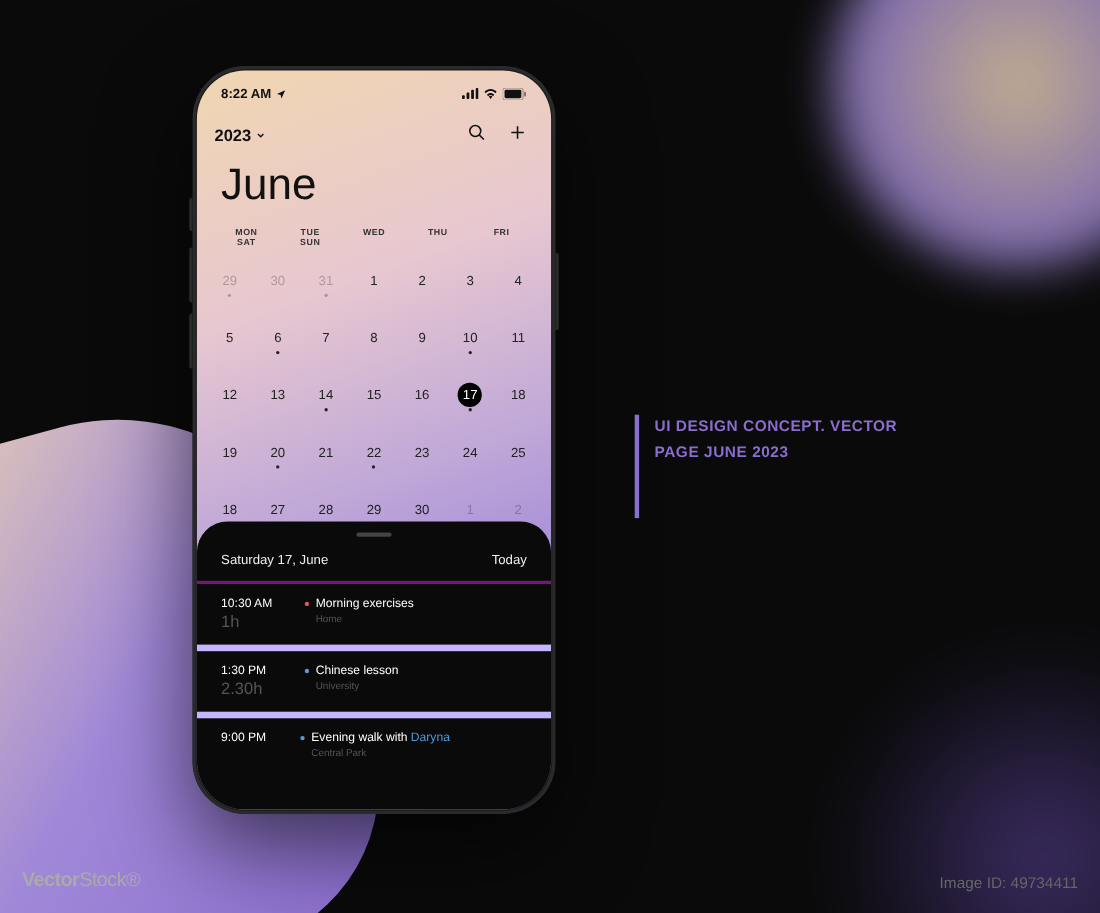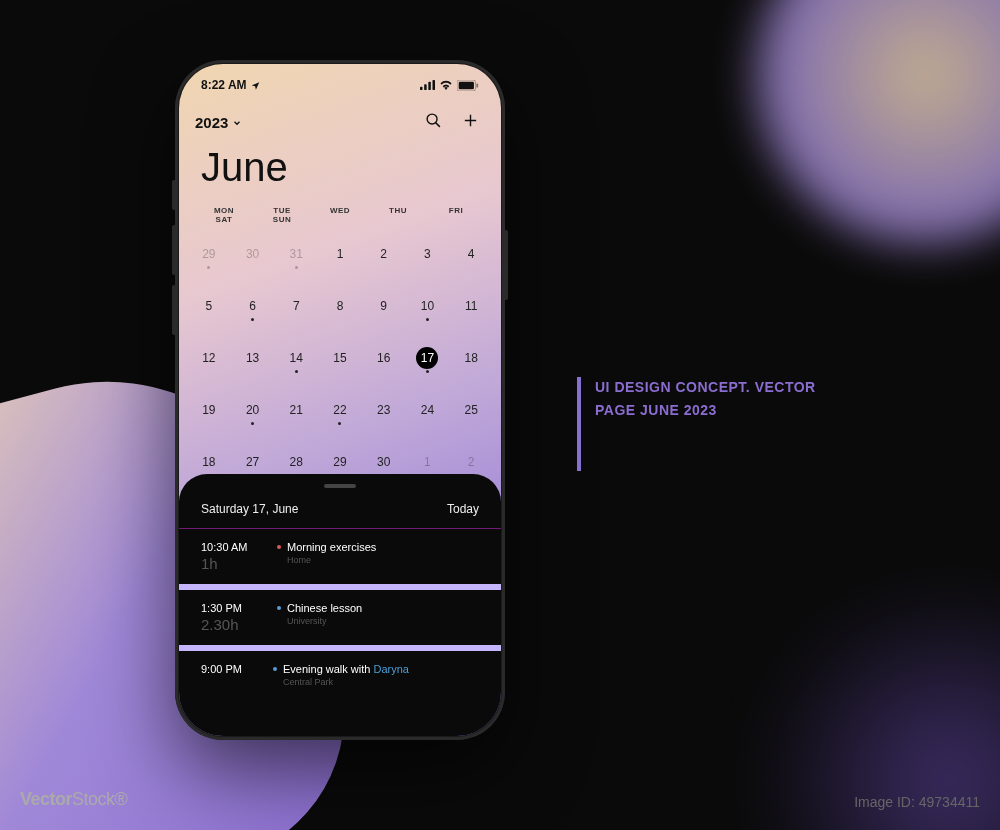--- a/index.html
+++ b/index.html
@@ -39,21 +39,21 @@
 .days { display: grid; grid-template-columns: repeat(7, 1fr); gap: 16px; }
 .day { height: 36px; display: flex; flex-direction: column; align-items: center; justify-content: center; font-size: 12px; font-weight: 500; color: #222; cursor: pointer; position: relative; }
 .day.muted { color: rgba(0,0,0,0.25); }
 .day.selected .day-num { background: #000; color: #fff; width: 22px; height: 22px; border-radius: 50%; display: flex; align-items: center; justify-content: center; }
 .day .dot { width: 3px; height: 3px; border-radius: 50%; background: #222; position: absolute; bottom: 3px; }
 .day.muted .dot { background: rgba(0,0,0,0.25); }
 
 
 .agenda { position: absolute; bottom: 0; left: 0; right: 0; height: 262px; background: #0a0a0a; border-radius: 28px 28px 0 0; padding: 10px 0 0 0; color: #fff; }
 .handle { width: 32px; height: 4px; background: #444; border-radius: 2px; margin: 0 auto 14px auto; }
-.agenda-header { display: flex; justify-content: space-between; padding: 0 22px 12px 22px; font-size: 12px; border-bottom: 1px solid #701a75; }
+.agenda-header { display: flex; justify-content: space-between; padding: 0 22px 12px 22px; font-size: 12px; border-bottom: 3px solid #701a75; }
 .agenda-date { color: #eee; }
 .today-btn { color: #eee; cursor: pointer; }
 .event { display: flex; padding: 12px 22px; border-bottom: 6px solid #c4b5fd; gap: 16px; }
 .event:last-child { border-bottom: none; gap: 12px; }
 .event-time { width: 60px; flex-shrink: 0; }
 .event-time-main { font-size: 11px; color: #fff; font-weight: 500; }
 .event-time-dur { font-size: 15px; color: #555; margin-top: 2px; }
 .event-body { flex: 1; }
 .event-title-row { display: flex; align-items: center; gap: 6px; font-size: 11px; color: #fff; }
 .event-dot { width: 4px; height: 4px; border-radius: 50%; flex-shrink: 0; }

